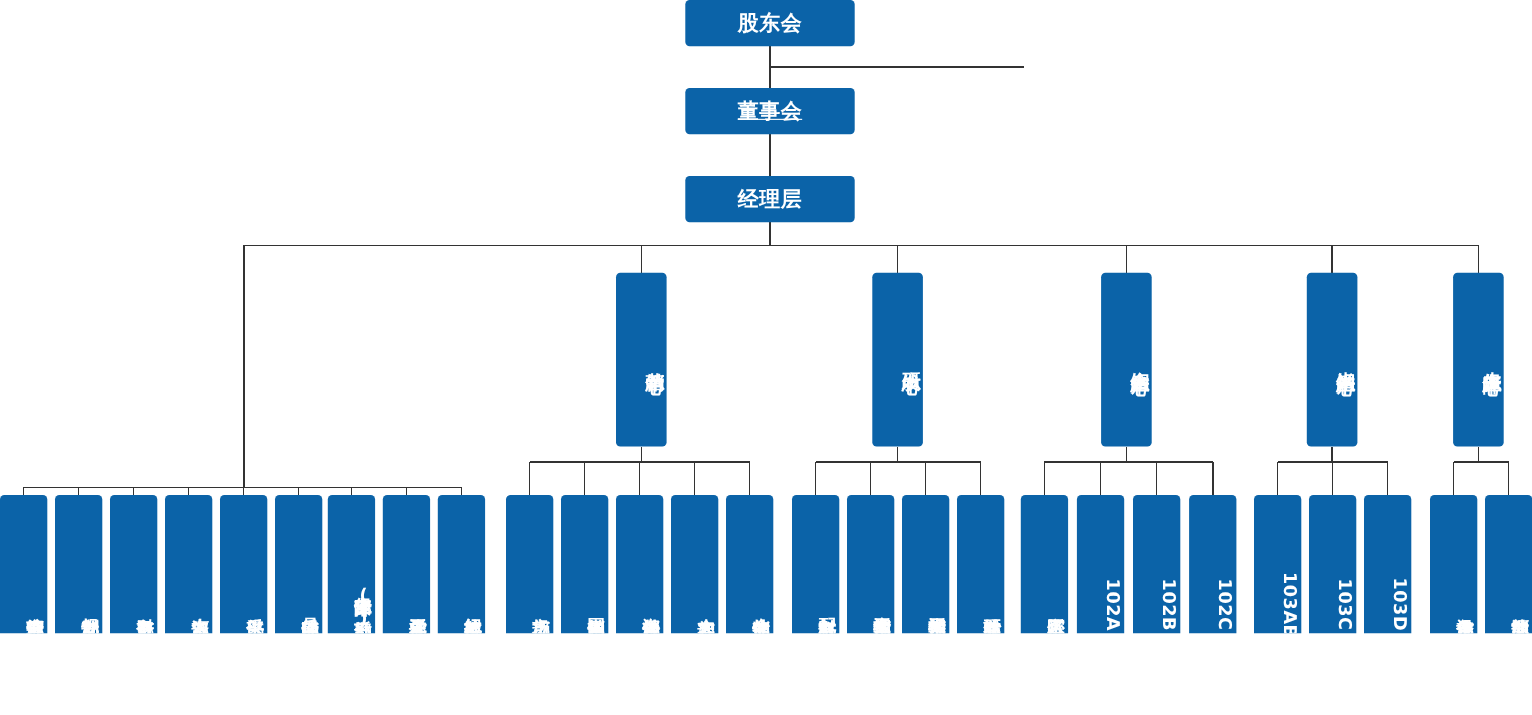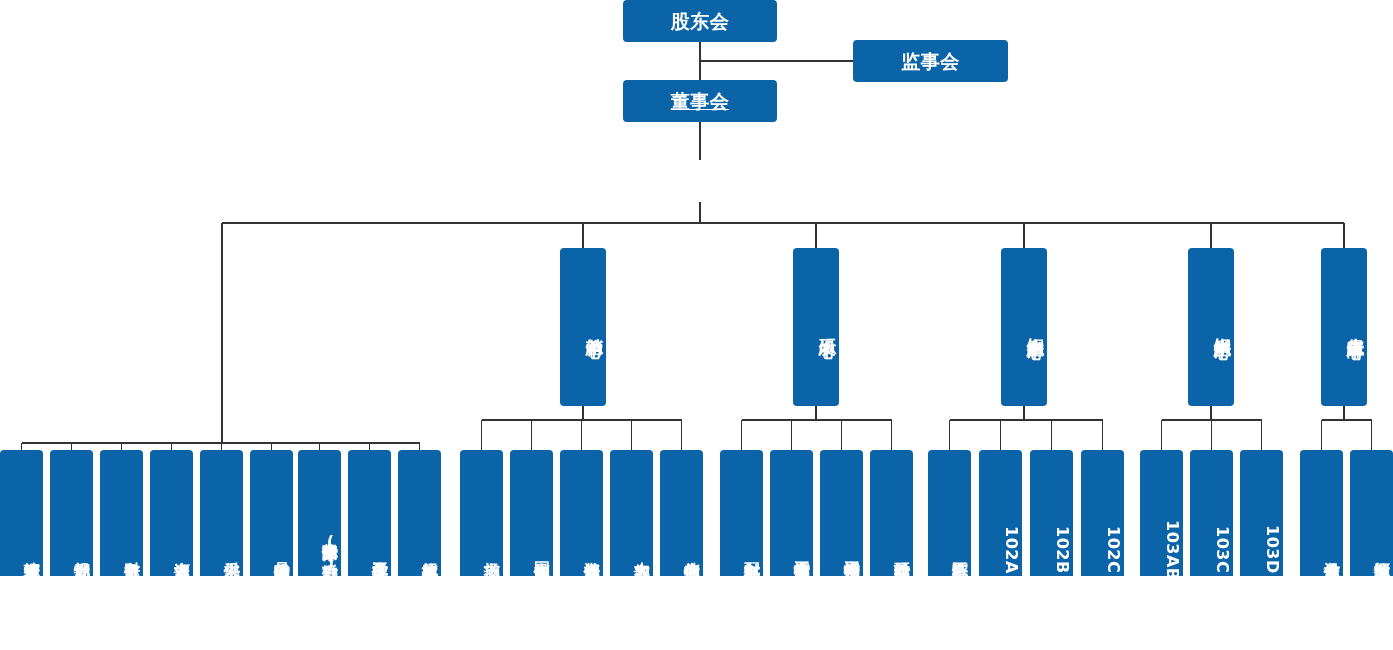--- a/index.html
+++ b/index.html
@@ -118,28 +118,28 @@
       <line x1="816" y1="406" x2="816" y2="420" stroke="#333333" stroke-width="1.4" shape-rendering="crispEdges"></line>
       <line x1="1024" y1="406" x2="1024" y2="420" stroke="#333333" stroke-width="1.4" shape-rendering="crispEdges"></line>
       <line x1="1211" y1="406" x2="1211" y2="420" stroke="#333333" stroke-width="1.4" shape-rendering="crispEdges"></line>
       <line x1="1344" y1="406" x2="1344" y2="420" stroke="#333333" stroke-width="1.4" shape-rendering="crispEdges"></line>
     </svg>
 
   <div class="node h" style="left:623px;top:0px;width:154px;height:42px;">
     <span>股东会</span>
   </div>
 
-  <div class="node h" style="left:853px;top:40px;width:155px;height:42px;">
-    <span>监事会</span>
-  </div>
 
   <div class="node h" style="left:623px;top:80px;width:154px;height:42px;text-decoration:underline;">
     <span>董事会</span>
   </div>
 
+  <div class="node h" style="left:623px;top:160px;width:154px;height:42px;">
+    <span>经理层</span>
+  </div>
 
   <div class="node v" style="left:560px;top:248px;width:46px;height:158px;">
     <span class="vtext">营销中心</span>
   </div>
 
   <div class="node v" style="left:793px;top:248px;width:46px;height:158px;">
     <span class="vtext">研发中心</span>
   </div>
 
   <div class="node v" style="left:1001px;top:248px;width:46px;height:158px;">

